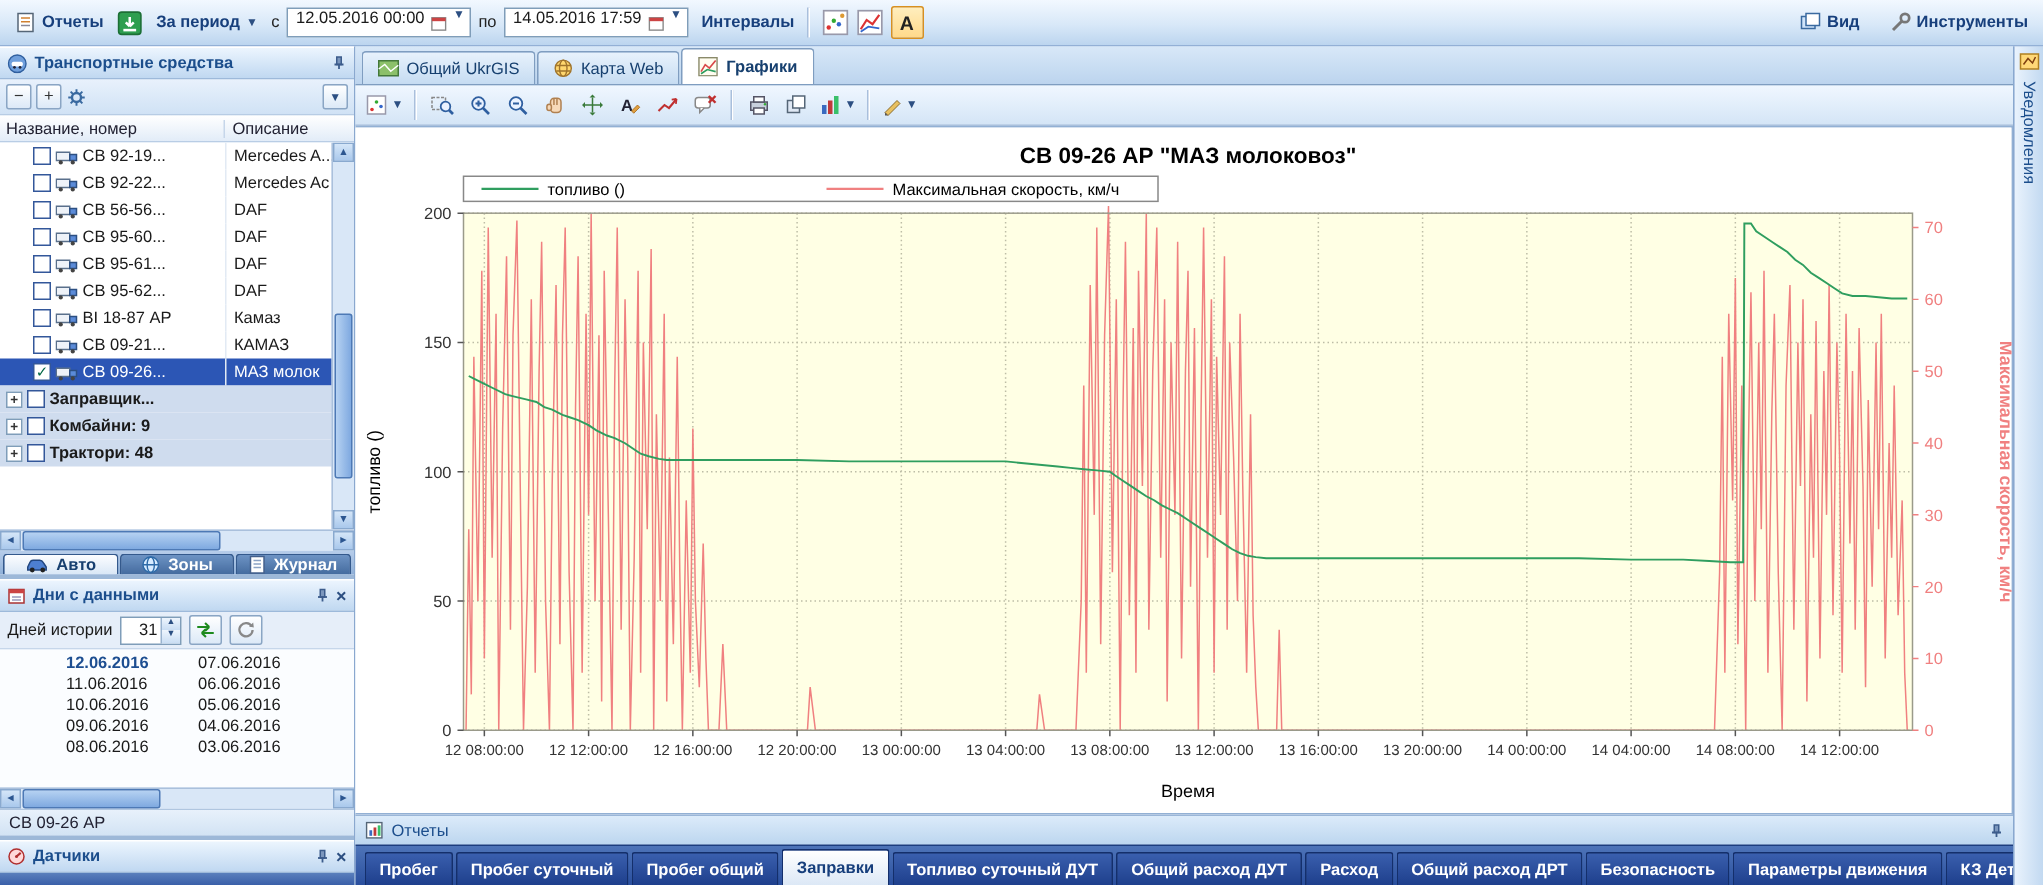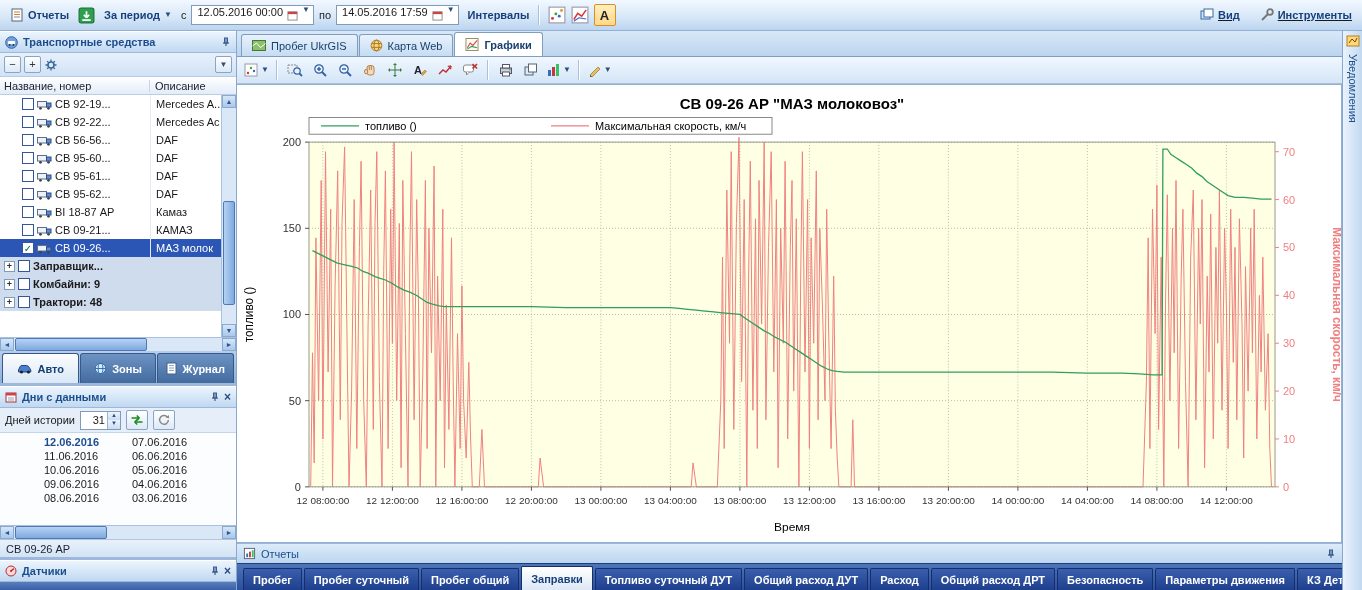--- a/index.html
+++ b/index.html
@@ -11,21 +11,21 @@
     background:linear-gradient(#f2f8ff,#d8e8f8 55%,#bcd5ef);border-bottom:1px solid #93b0d6;}
   .tbtn{display:flex;align-items:center;gap:4px;padding:2px 4px;border-radius:2px;cursor:default;}
   .lbl-bold{font-weight:bold;color:#173f7c;}
   .lbl{color:#222;}
   .caret{font-size:8px;color:#2c4f82;line-height:8px;}
   .vsep{width:1px;height:20px;background:#a9bfdc;border-right:1px solid #ffffff;margin:0 3px;flex:none;}
   .datefield{display:flex;background:#fff;border:1px solid #7f9db9;height:18px;padding:0 3px 0 5px;gap:4px;}
   .ico{display:inline-flex;align-items:center;justify-content:center;flex:none;}
   .abtn{width:20px;height:20px;display:flex;align-items:center;justify-content:center;font-weight:bold;font-size:13px;color:#222;
     background:linear-gradient(#ffeebe,#ffd98a);border:1px solid #d89020;border-radius:2px;}
-  .tb-right{margin-left:auto;display:flex;gap:12px;align-items:center;text-decoration:underline;}
+  .tb-right{margin-left:auto;display:flex;gap:12px;align-items:center;}
 
   
   .body-row{flex:1;display:flex;min-height:0;}
 
   
   .sidebar{width:236px;flex:none;display:flex;flex-direction:column;background:#edf4fc;border-right:1px solid #8aa8cf;min-height:0;}
   .panel-hdr{height:20px;flex:none;display:flex;align-items:center;gap:5px;padding:0 5px;
     background:linear-gradient(#ecf5fe,#c0d8f1);border-bottom:1px solid #9db9da;border-top:1px solid #fff;
     color:#1c4e8c;font-weight:bold;}
   .ph-right{margin-left:auto;display:flex;align-items:center;gap:4px;}
@@ -54,21 +54,21 @@
   .vscroll{position:absolute;top:0;right:0;bottom:0;width:14px;background:#d9e7f7;border-left:1px solid #aac0dc;}
   .sb-btn{height:13px;width:100%;background:linear-gradient(#d5e6f8,#a9c8ec);border:1px solid #89a9cf;box-sizing:border-box;
     font-size:7px;line-height:11px;text-align:center;color:#2c5690;}
   .vthumb{position:absolute;left:1px;right:1px;top:44%;height:42%;background:linear-gradient(90deg,#b6d2f2,#7fa9e0);
     border:1px solid #4d79b5;border-radius:2px;}
   .hscroll{height:13px;flex:none;display:flex;background:#d9e7f7;border-top:1px solid #aac0dc;position:relative;}
   .hsb-btn{width:14px;height:100%;background:linear-gradient(#d5e6f8,#a9c8ec);border:1px solid #89a9cf;box-sizing:border-box;
     font-size:7px;line-height:11px;text-align:center;color:#2c5690;flex:none;}
   .hthumb{height:11px;margin:0 1px;align-self:center;background:linear-gradient(#b6d2f2,#7fa9e0);border:1px solid #4d79b5;border-radius:2px;flex:none;}
   
-  .side-tabs{height:32px;flex:none;display:flex;gap:1px;padding:2px 2px 0 2px;background:linear-gradient(#b7cdea,#8fb0d8);box-sizing:border-box;}
+  .side-tabs{height:16px;flex:none;display:flex;gap:1px;padding:2px 2px 0 2px;background:linear-gradient(#b7cdea,#8fb0d8);box-sizing:border-box;}
   .stab{flex:1;display:flex;align-items:center;justify-content:center;gap:5px;border:1px solid #34598c;border-bottom:none;
     border-radius:3px 3px 0 0;font-weight:bold;background:linear-gradient(#6d93c4,#446b9e);color:#fff;}
   .stab.active{background:linear-gradient(#fcfdff,#d9e7f6);color:#173f6f;}
   .splitter{height:3px;flex:none;background:#9db8d8;}
   
   .days-toolbar{height:24px;flex:none;display:flex;align-items:center;gap:5px;padding:0 5px;background:#e6eef9;border-bottom:1px solid #c6d6ea;}
   .spin{display:flex;border:1px solid #7f9db9;background:#fff;height:17px;align-items:stretch;}
   .spin-val{width:24px;text-align:right;padding:2px 2px 0 0;}
   .spin-btns{display:flex;flex-direction:column;width:12px;border-left:1px solid #9ab3cf;}
   .spin-btns span{flex:1;font-size:6px;line-height:7px;text-align:center;color:#2c4f82;background:linear-gradient(#eef5fd,#c9ddf3);}
@@ -548,21 +548,21 @@
 
     <div class="content">
       <div class="ctabs">
           <span class="ctab">
             <span class="ico">
               <svg width="14" height="13" viewBox="0 0 14 13">
                 <rect x="0.5" y="1.5" width="13" height="10" fill="#8cc06a" stroke="#44783a"></rect>
                 <path d="M0.5 7 L4.5 4 L8.5 8.5 L13.5 4.5" fill="none" stroke="#fff"></path>
               </svg>
             </span>
-            <span>Пробег UkrGIS</span>
+            <span>Общий UkrGIS</span>
           </span>
           <span class="ctab">
             <span class="ico">
               <svg width="13" height="13" viewBox="0 0 14 14">
                 <circle cx="7" cy="7" r="5.8" fill="#ffd76e" stroke="#a0742c"></circle>
                 <path d="M2 5 H12 M2 9 H12" stroke="#a0742c" fill="none"></path>
                 <ellipse cx="7" cy="7" rx="2.7" ry="5.8" fill="none" stroke="#a0742c"></ellipse>
               </svg>
             </span>
             <span>Карта Web</span>

